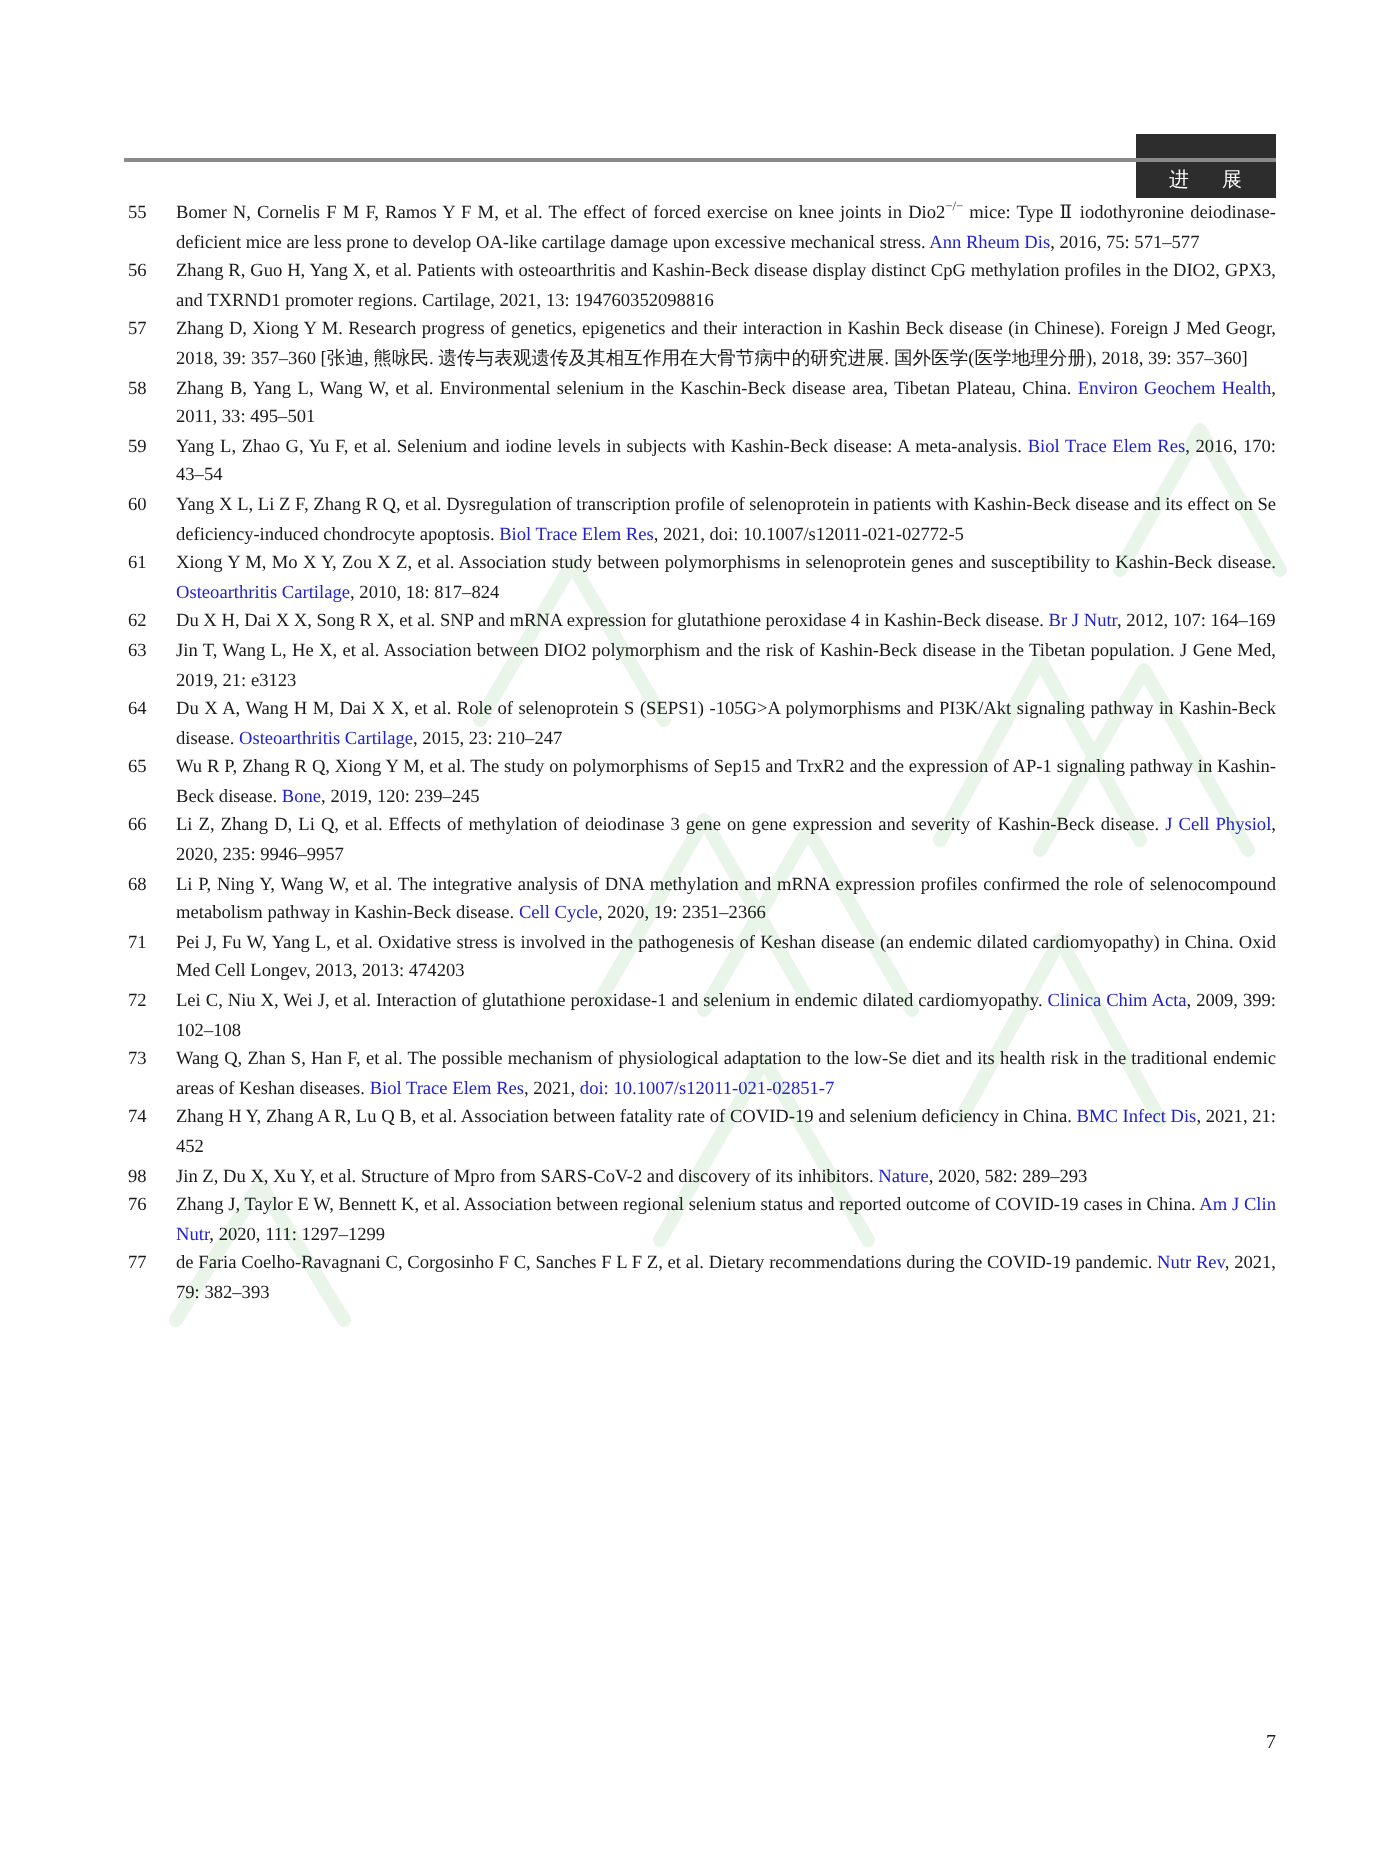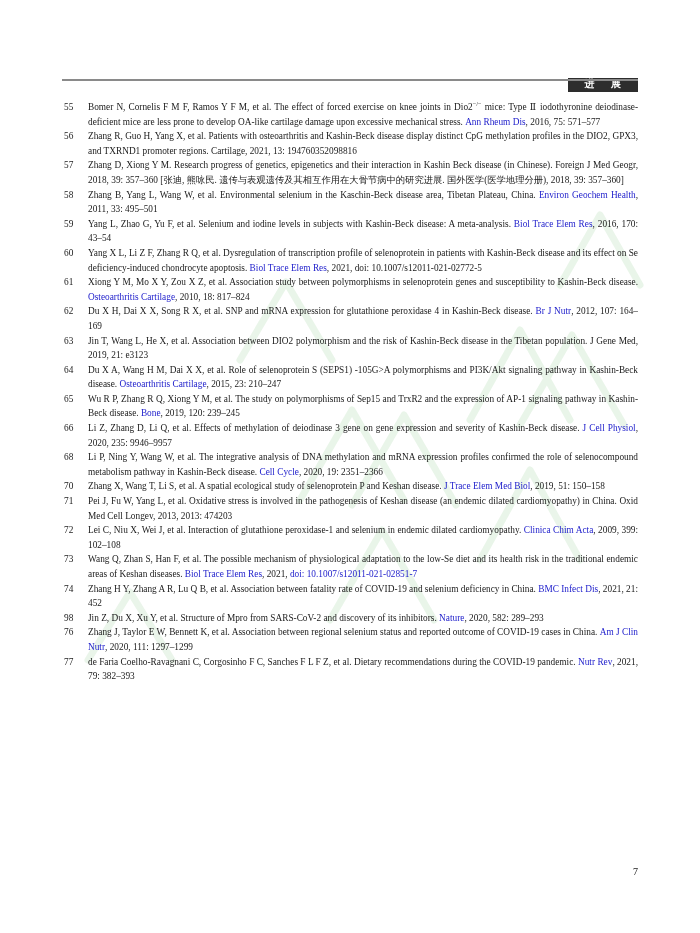--- a/index.html
+++ b/index.html
@@ -13,42 +13,42 @@
   }
   .page{position:relative;width:700px;height:933px;z-index:1;}
   .watermark{
     position:absolute;left:0;top:0;width:700px;height:933px;
     z-index:0;pointer-events:none;
   }
   .header{
     position:absolute;left:62px;right:62px;top:62px;
   }
   .badge{
-    position:absolute;right:0;top:16px;
+    position:absolute;right:0;top:5px;
     background:var(--badge-bg,#2d2d2d);
     color:#ffffff;
-    font-size:10px;font-weight:bold;
+    font-size:10px;font-weight:normal;
     letter-spacing:7px;
-    padding:0 10px 2px 17px;
+    padding:18px 10px 2px 17px;
     line-height:12px;
   }
   .header-rule{
     position:absolute;left:0;right:0;top:17px;
     height:2px;background:#8a8a8a;
   }
   .refs{
     position:absolute;left:64px;top:100px;width:574px;
     z-index:2;
     font-size:9.3px;
     line-height:14.6px;
   }
   .ref{display:flex;justify-content:space-between;}
   .ref-num{flex:0 0 24px;}
   .ref-text{flex:1;text-align:justify;}
-  .jlink{color:var(--link,#2222cc);text-decoration:none;cursor:pointer;font-family:Liberation Serif, serif;}
+  .jlink{color:var(--link,#2222cc);text-decoration:none;cursor:pointer;}
   sup{font-size:6.3px;line-height:0;vertical-align:super;}
   .page-number{
     position:absolute;right:62px;bottom:56px;
     font-size:10px;z-index:2;
   }
 </style>
 </head>
 <body>
 
 <div class="page">
@@ -119,24 +119,20 @@
       </div>
       <div class="ref">
         <span class="ref-num">66</span>
         <span class="ref-text"><span>Li Z, Zhang D, Li Q, et al. Effects of methylation of deiodinase 3 gene on gene expression and severity of Kashin-Beck disease. </span><a class="jlink" href="#">J Cell Physiol</a><span>, 2020, 235: 9946–9957</span></span>
       </div>
       <div class="ref">
         <span class="ref-num">68</span>
         <span class="ref-text"><span>Li P, Ning Y, Wang W, et al. The integrative analysis of DNA methylation and mRNA expression profiles confirmed the role of selenocompound metabolism pathway in Kashin-Beck disease. </span><a class="jlink" href="#">Cell Cycle</a><span>, 2020, 19: 2351–2366</span></span>
       </div>
       <div class="ref">
-        <span class="ref-num">70</span>
-        <span class="ref-text"><span>Zhang X, Wang T, Li S, et al. A spatial ecological study of selenoprotein P and Keshan disease. </span><a class="jlink" href="#">J Trace Elem Med Biol</a><span>, 2019, 51: 150–158</span></span>
-      </div>
-      <div class="ref">
         <span class="ref-num">71</span>
         <span class="ref-text"><span>Pei J, Fu W, Yang L, et al. Oxidative stress is involved in the pathogenesis of Keshan disease (an endemic dilated cardiomyopathy) in China. Oxid Med Cell Longev, 2013, 2013: 474203</span></span>
       </div>
       <div class="ref">
         <span class="ref-num">72</span>
         <span class="ref-text"><span>Lei C, Niu X, Wei J, et al. Interaction of glutathione peroxidase-1 and selenium in endemic dilated cardiomyopathy. </span><a class="jlink" href="#">Clinica Chim Acta</a><span>, 2009, 399: 102–108</span></span>
       </div>
       <div class="ref">
         <span class="ref-num">73</span>
         <span class="ref-text"><span>Wang Q, Zhan S, Han F, et al. The possible mechanism of physiological adaptation to the low-Se diet and its health risk in the traditional endemic areas of Keshan diseases. </span><a class="jlink" href="#">Biol Trace Elem Res</a><span>, 2021, </span><a class="jlink" href="#">doi: 10.1007/s12011-021-02851-7</a></span>

